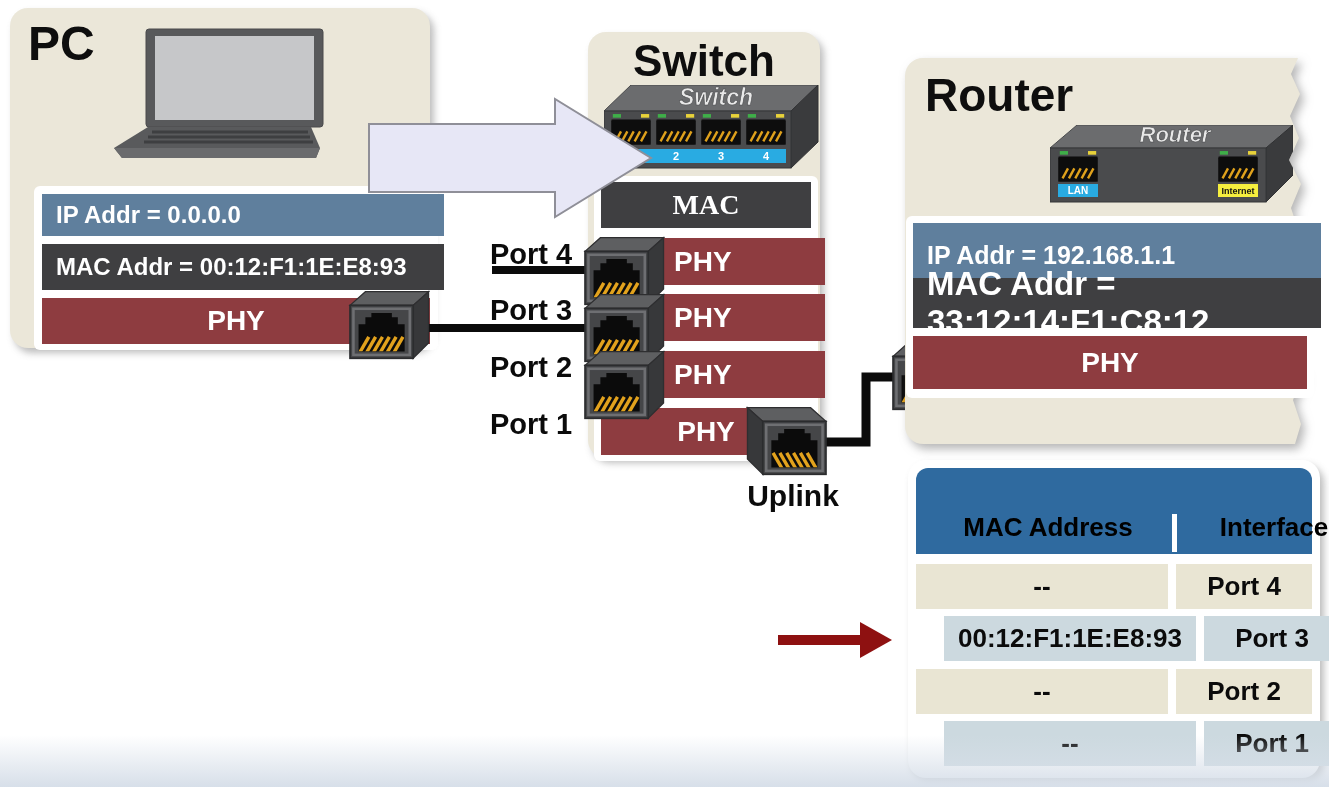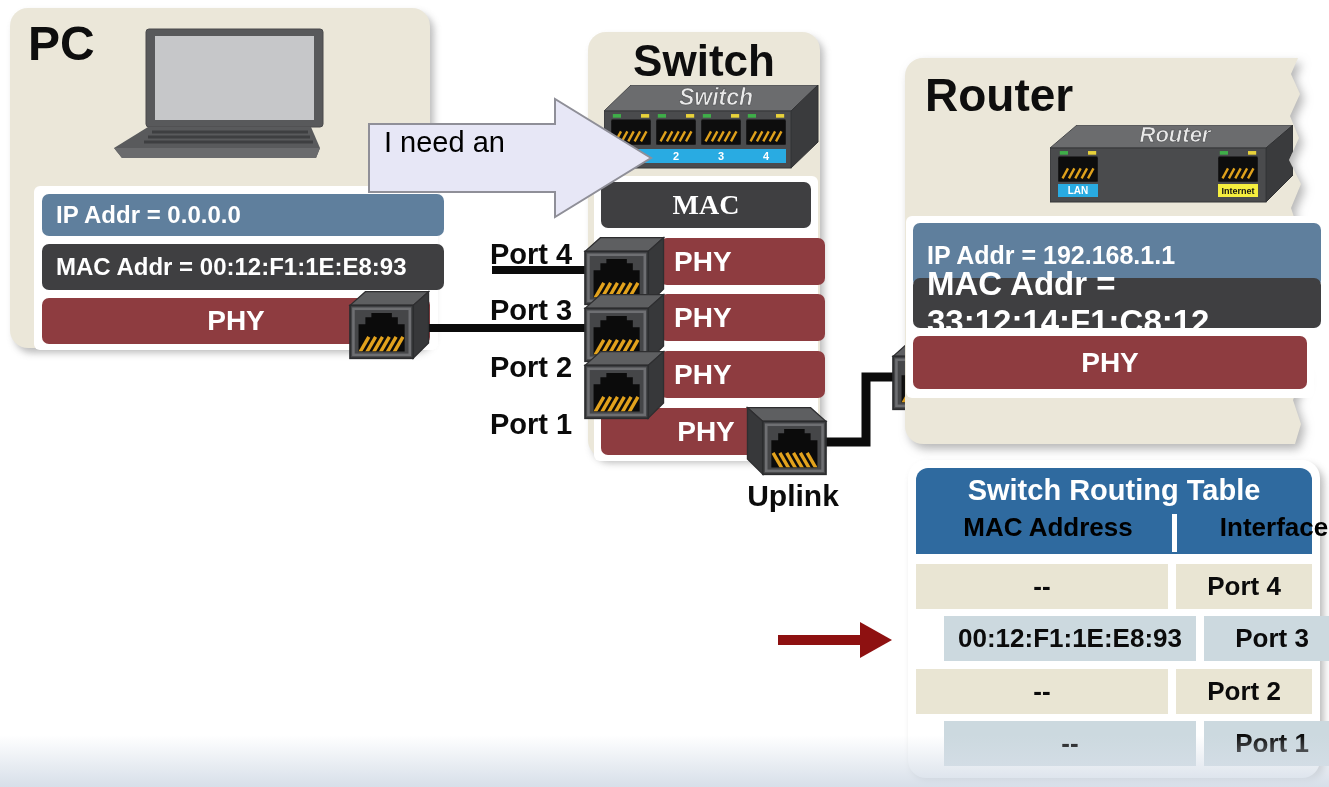--- a/index.html
+++ b/index.html
@@ -9,21 +9,21 @@
   }
   html,body{margin:0;padding:0;background:#fff;}
   body{font-family:"Liberation Sans", sans-serif;}
   #canvas{position:relative;width:1329px;height:787px;background:#ffffff;overflow:hidden;}
 
   .panel{position:absolute;background:var(--cream);border-radius:18px;
          box-shadow:4px 5px 7px rgba(110,110,110,.45);}
   .panel-title{position:absolute;font-weight:700;color:#0e0e0e;letter-spacing:0;}
 
   .stack{position:absolute;background:#fff;border-radius:6px;}
-  .bar{position:absolute;color:#fff;font-weight:700;display:flex;align-items:center;border-radius:7px;}
+  .bar{position:absolute;color:#fff;font-weight:700;display:flex;align-items:center;}
   .bar.blue{background:var(--bar-blue);}
   .bar.dark{background:var(--bar-dark);}
   .bar.red{background:var(--bar-red);}
   .bar.center{justify-content:center;}
   .bar.lpad{padding-left:14px;}
 
   .cable{position:absolute;background:#0b0b0b;}
   .port-label{position:absolute;font-weight:700;font-size:29px;color:#0b0b0b;white-space:nowrap;}
   .jack{position:absolute;}
   .jack.mirrored svg{transform:scaleX(-1);}
@@ -178,21 +178,20 @@
     <svg width="86" height="70" viewBox="0 0 100 82">
         <use href="#rj45"></use>
       </svg></div>
 
   <div class="port-label" style="left:738px;top:479px;width:110px;text-align:center;font-size:30px;">Uplink</div>
 
   <svg style="position:absolute;left:368px;top:97px;" width="285" height="122" viewBox="0 0 285 122">
     <polygon points="1,27 187,27 187,2 283,61 187,120 187,95 1,95" fill="#E7E7F6" stroke="#8F8F98" stroke-width="2"></polygon>
   </svg>
   <div id="message-text">
-    <div>I need an</div>
   </div>
 
   <div id="router-wrap">
     <div id="router-panel">
       <div class="panel-title" style="left:20px;top:10px;font-size:46px;">Router</div>
       <svg style="position:absolute;left:145px;top:67px;" width="243" height="78" viewBox="0 0 243 78">
         <polygon points="0,23 27,0 243,0 216,23" fill="#6B6C6E" stroke="#4a4b4d"></polygon>
         <polygon points="216,23 243,0 243,50 216,77" fill="#3A3B3D" stroke="#313234"></polygon>
         <rect x="0" y="23" width="216" height="54" fill="#4A4B4D" stroke="#353638"></rect>
         <text x="125" y="17" text-anchor="middle" font-size="22" font-weight="700" font-style="italic" fill="#E8E8E8" stroke="#4a4b4d" stroke-width="0.6">Router</text>
@@ -205,21 +204,20 @@
       </svg>
     </div>
   </div>
   <div class="stack" style="left:906px;top:216px;width:408px;height:182px;"></div>
   <div class="bar blue lpad" style="left:913px;top:223px;width:394px;height:64px;font-size:25px;">IP Addr = 192.168.1.1</div>
   <div class="bar dark lpad" style="left:913px;top:278px;width:394px;height:50px;font-size:33px;">MAC Addr = 33:12:14:F1:C8:12</div>
   <div class="bar red center" style="left:913px;top:336px;width:394px;height:53px;font-size:28px;">PHY</div>
 
   <div id="routing-table">
     <div id="table-header">
-      <div id="table-title">Switch Routing Table</div>
       <div class="col-header" style="left:8px;width:248px;">MAC Address</div>
       <div id="col-divider"></div>
       <div class="col-header" style="left:262px;width:148px;margin-left:22px;">Interface</div>
     </div>
     <div class="t-row beige" style="left:8px;top:104px;width:252px;">--</div>
     <div class="t-row beige" style="left:268px;top:104px;width:136px;">Port 4</div>
     <div class="t-row blue" style="left:8px;top:156px;width:252px;">00:12:F1:1E:E8:93</div>
     <div class="t-row blue" style="left:268px;top:156px;width:136px;">Port 3</div>
     <div class="t-row beige" style="left:8px;top:209px;width:252px;">--</div>
     <div class="t-row beige" style="left:268px;top:209px;width:136px;">Port 2</div>

